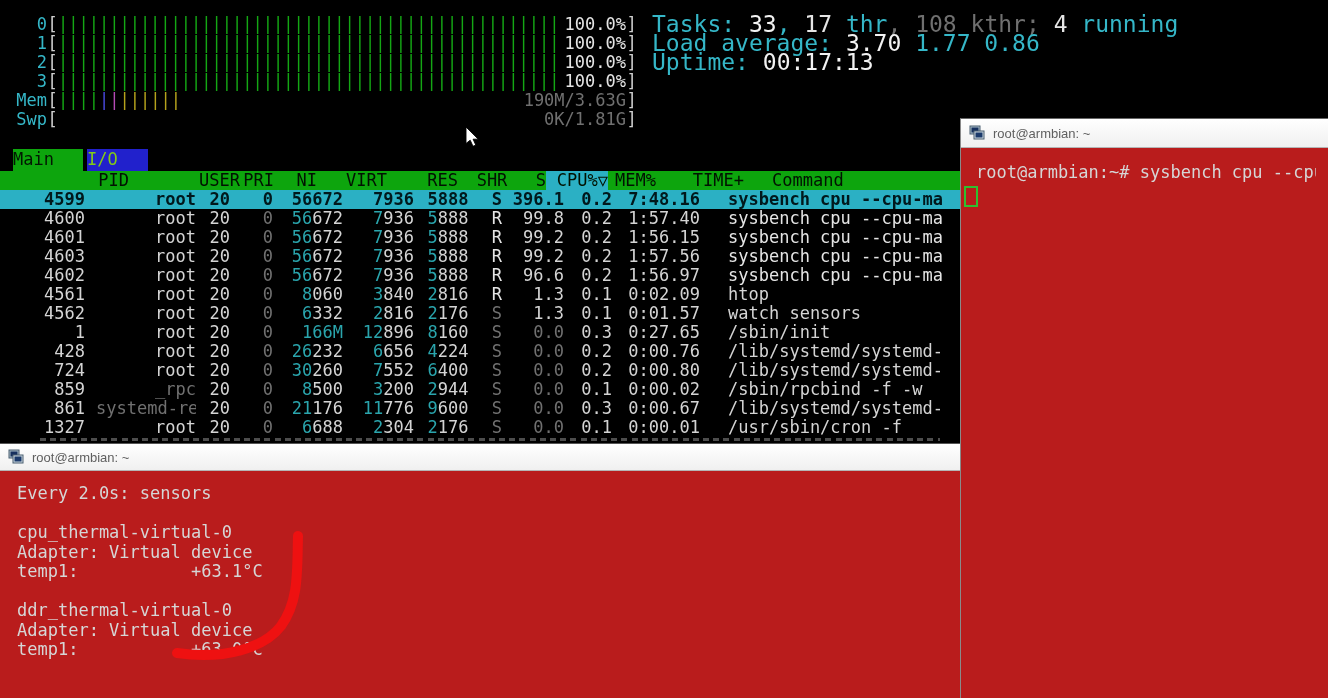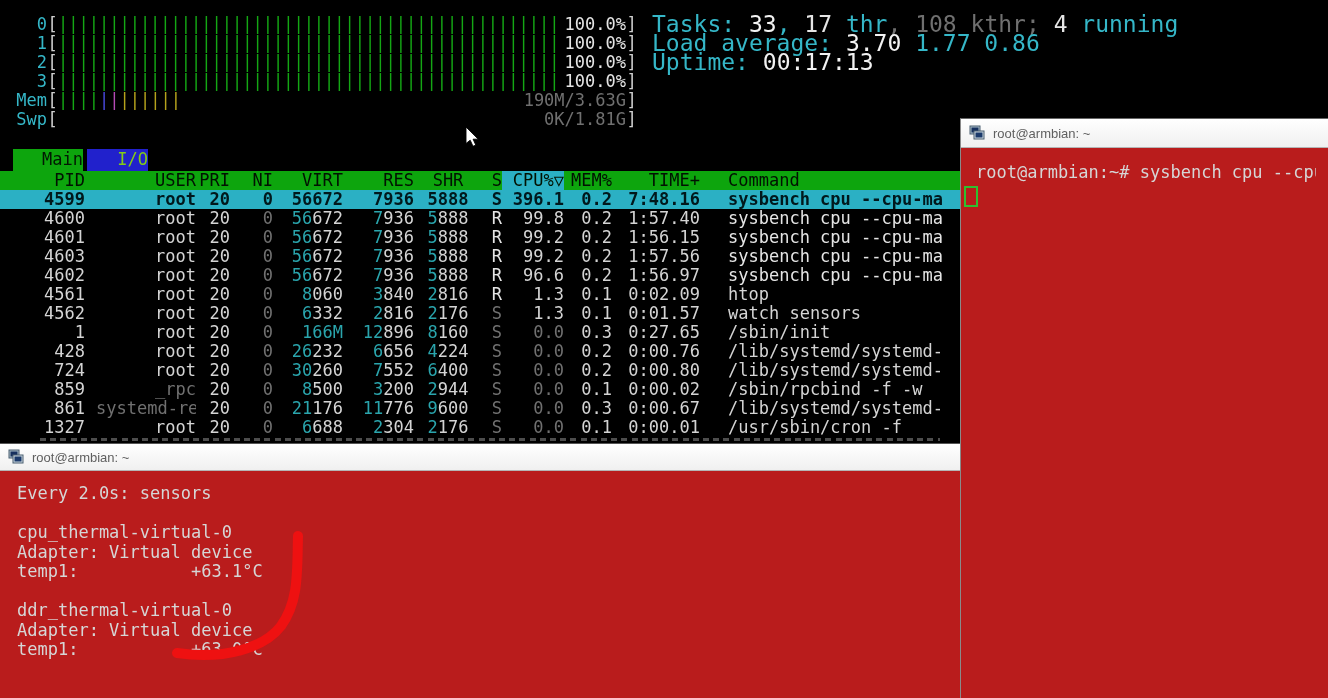--- a/index.html
+++ b/index.html
@@ -18,26 +18,26 @@
   .m-label{width:33px;text-align:right;color:#35b7c8;}
   .m-brk{width:11px;color:#cfcfcf;text-align:center;}
   .m-bar{position:relative;width:568px;overflow:hidden;white-space:pre;}
   .m-val{position:absolute;right:0;top:0;background:#000;padding-left:4px;}
   .p-green{color:#14a714}.p-blue{color:#4a4adf}.p-magenta{color:#b44ab4}.p-yellow{color:#b5a21c}
   
   #summary{position:absolute;left:652px;top:15px;font-size:23px;line-height:19px;white-space:pre;}
   #summary div{height:19px;}
   
   #tabbar{position:absolute;left:0;top:149px;width:962px;height:22px;font-size:17px;}
-  .tab{position:absolute;top:0;height:22px;line-height:21px;text-align:right;}
+  .tab{position:absolute;top:0;height:22px;line-height:21px;text-align:left;}
   .tab-main{left:13px;width:70px;background:#0da50d;color:#031803;}
   .tab-io{left:87px;width:61px;background:#2121cc;color:#84cc16;}
   
   #proc-header{position:absolute;left:0;top:171px;width:962px;height:19px;background:#0da50d;
-               display:flex;font-size:17px;line-height:19px;color:#021202;}
+               display:flex;font-size:17px;line-height:19px;color:#021202;padding-left:44px;}
   #proc-rows{position:absolute;left:0;top:190px;width:962px;}
   .prow{display:flex;height:19px;line-height:19px;font-size:17px;white-space:pre;}
   .prow.sel{background:#2bb0c4;}
   .prow.sel span{color:#01181c !important;font-weight:bold;}
   .cell{overflow:hidden;white-space:pre;}
   .c-pid{width:85px;text-align:right}
   .c-user{width:111px;text-align:right;padding-left:11px;box-sizing:border-box}
   .c-pri{width:34px;text-align:right}
   .c-ni{width:43px;text-align:right}
   .c-virt{width:70px;text-align:right}

